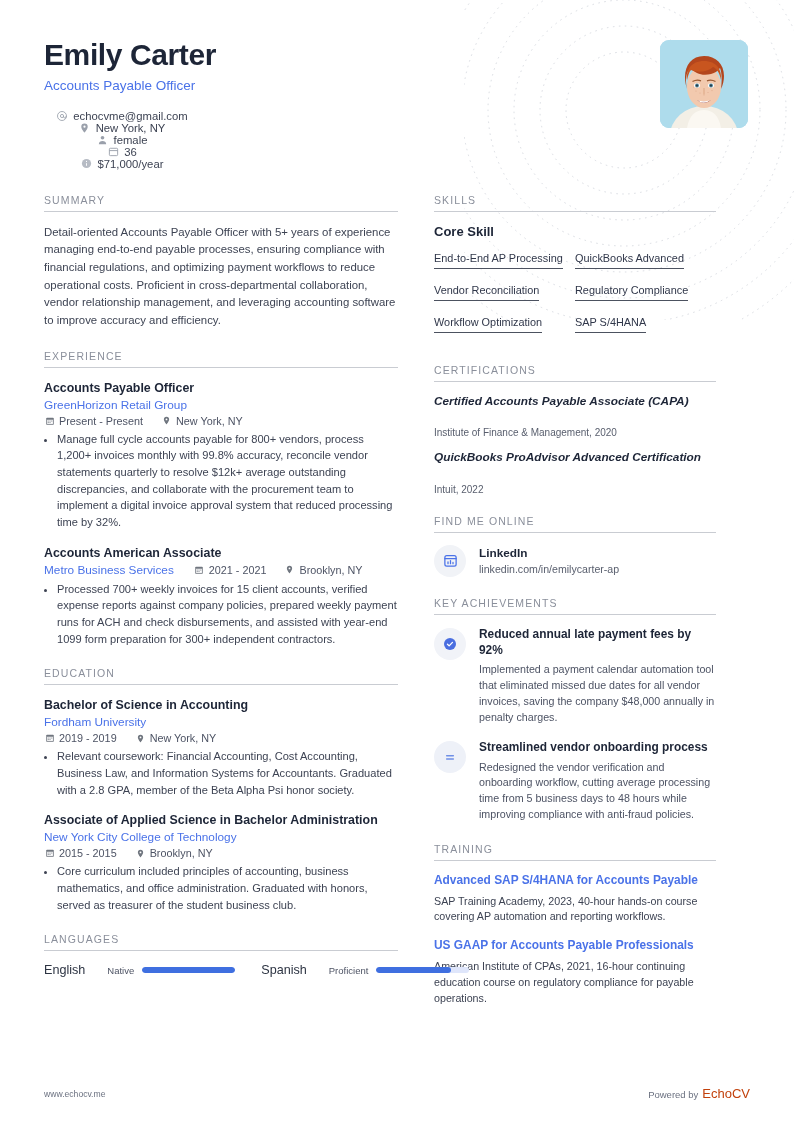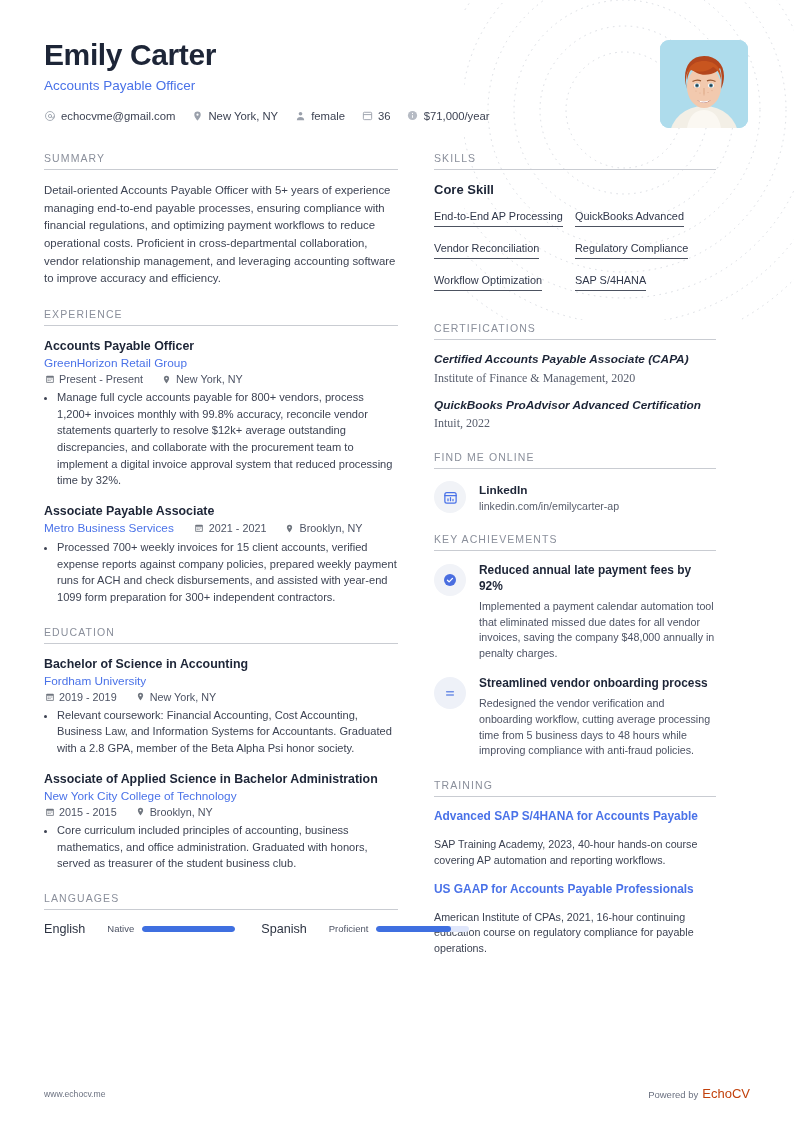--- a/index.html
+++ b/index.html
@@ -16,21 +16,21 @@
   
   .deco { position:absolute; top:0; right:0; width:330px; height:320px; overflow:hidden; pointer-events:none; z-index:0; }
   .deco svg { position:absolute; top:-60px; right:-60px; }
 
   .page { position:relative; z-index:2; padding:38px 44px 0 44px; }
 
   
   .header { display:flex; justify-content:space-between; align-items:flex-start; }
   .name { font-size:30px; font-weight:bold; color:#1d2537; letter-spacing:-0.4px; line-height:1.12; margin:0; }
   .role { font-size:13.5px; color:#4a72e8; margin-top:6px; }
-  .contact-row { display:flex; align-items:center; flex-wrap:wrap; margin-top:17px; font-size:11.3px; color:#3d4353; }
+  .contact-row { display:flex; align-items:center; flex-wrap:wrap; margin-top:17px; font-size:11.3px; color:#3d4353;flex-direction:column; }
   .contact-item { display:flex; align-items:center; margin-right:16px; white-space:nowrap; }
   .contact-item .ic { width:12px; height:12px; margin-right:5px; flex:none; display:inline-flex; align-items:center; justify-content:center; }
   .contact-item .ic svg { display:block; }
   .photo {
     width:88px; height:88px; border-radius:9px; flex:none;
     background:linear-gradient(#b4dced,#a8d6e9);
     overflow:hidden; position:relative; margin-right:2px; margin-top:2px;
   }
   .photo svg { display:block; }
 
@@ -68,39 +68,39 @@
 
   
   .skill-sub { font-size:13px; font-weight:bold; color:#1d2537; margin-bottom:9px; }
   .skill-grid { display:flex; flex-wrap:wrap; }
   .skill-cell { width:50%; margin-bottom:11px; }
   .skill-cell .txt { font-size:10.9px; color:#30374a; display:inline-block; padding-bottom:4px; border-bottom:1px solid #4c5260; }
 
   
   .cert { margin-bottom:12px; }
   .cert-name { font-size:11.8px; font-weight:bold; color:#1d2537; line-height:1.32;font-style:italic; }
-  .cert-sub { font-size:12px; color:#585e6d; margin-top:3px;font-family:Liberation Serif, serif; }
+  .cert-sub { font-size:10px; color:#585e6d; margin-top:18px; }
 
   
   .online-item { display:flex; align-items:center; }
   .online-icon { width:32px; height:32px; border-radius:50%; background:#f1f3f7; display:flex; align-items:center; justify-content:center; flex:none; margin-right:13px; }
   .online-label { font-size:11.8px; font-weight:bold; color:#1d2537; }
   .online-url { font-size:10.6px; color:#585e6d; margin-top:3px; }
 
   
   .ach { display:flex; margin-bottom:14px; }
   .ach-icon { width:32px; height:32px; border-radius:50%; background:#eef1f8; display:flex; align-items:center; justify-content:center; flex:none; margin-right:13px; margin-top:1px; }
   .ach-icon.filled { background:#f1f3f8; }
   .ach-title { font-size:11.9px; font-weight:bold; color:#1d2537; line-height:1.33; }
   .ach-desc { font-size:10.7px; color:#4d5364; line-height:1.48; margin-top:4px; }
 
   
   .train { margin-bottom:13px; }
   .train-title { font-size:11.9px; font-weight:bold; color:#4a72e8; line-height:1.33; }
-  .train-desc { font-size:10.7px; color:#3d4353; line-height:1.48; margin-top:12px; }
+  .train-desc { font-size:10.7px; color:#3d4353; line-height:1.48; margin-top:5px; }
 
   
   .footer { position:absolute; left:44px; right:44px; bottom:22px; display:flex; justify-content:space-between; align-items:center; z-index:3; }
   .footer-left { font-size:8.6px; color:#6b7180; }
   .footer-right { font-size:9.5px; color:#6b7180; display:flex; align-items:baseline; }
   .brand { font-size:13px; color:#c2410c; margin-left:4px; }
 </style>
 </head>
 <body>
 
@@ -251,21 +251,21 @@
               </span>
               <span>New York, NY</span>
             </span>
           </div>
           <ul class="bullets">
             <li>Manage full cycle accounts payable for 800+ vendors, process 1,200+ invoices monthly with 99.8% accuracy, reconcile vendor statements quarterly to resolve $12k+ average outstanding discrepancies, and collaborate with the procurement team to implement a digital invoice approval system that reduced processing time by 32%.</li>
           </ul>
         </div>
 
         <div class="entry">
-          <div class="entry-title">Associate Payable Associate</div>
+          <div class="entry-title">Accounts American Associate</div>
           <div class="inline-org">
             <span class="entry-org">Metro Business Services</span>
             <span class="meta-row" style="margin-top:0">
               <span class="meta">
                 <span class="ic">
                   <svg width="10" height="10" viewBox="0 0 24 24" fill="#70767f">
                       <rect x="3" y="4" width="18" height="17" rx="2"></rect>
                       <rect x="5" y="9" width="14" height="10" fill="#fff"></rect>
                       <rect x="6.5" y="11" width="2.4" height="2.2" fill="#70767f"></rect>
                       <rect x="10.8" y="11" width="2.4" height="2.2" fill="#70767f"></rect>

